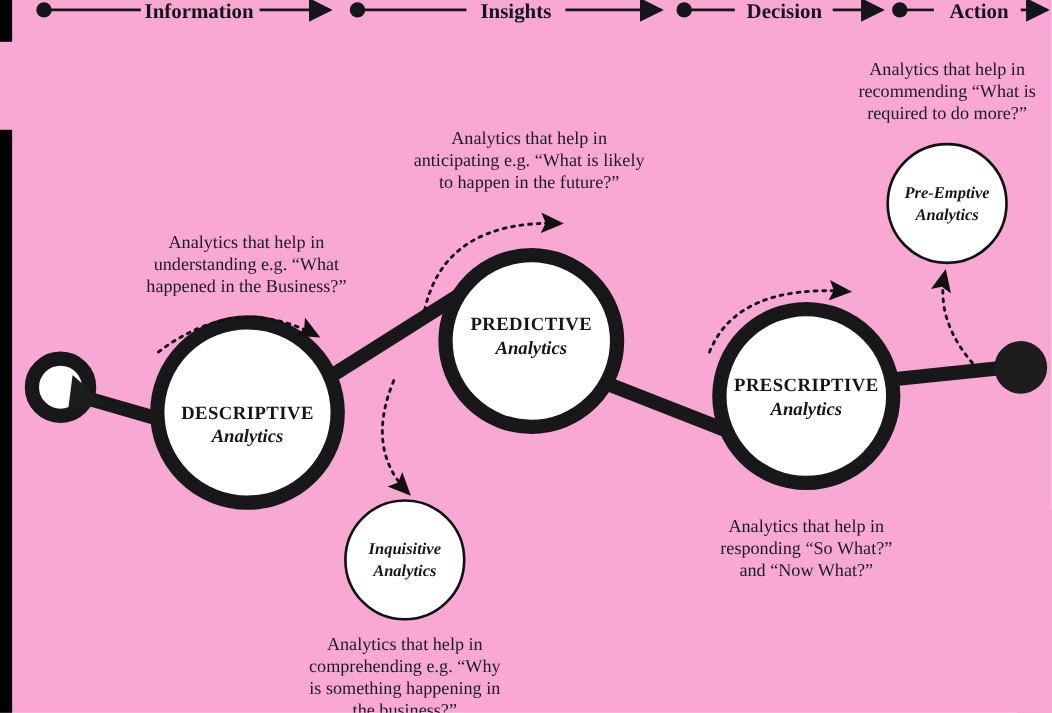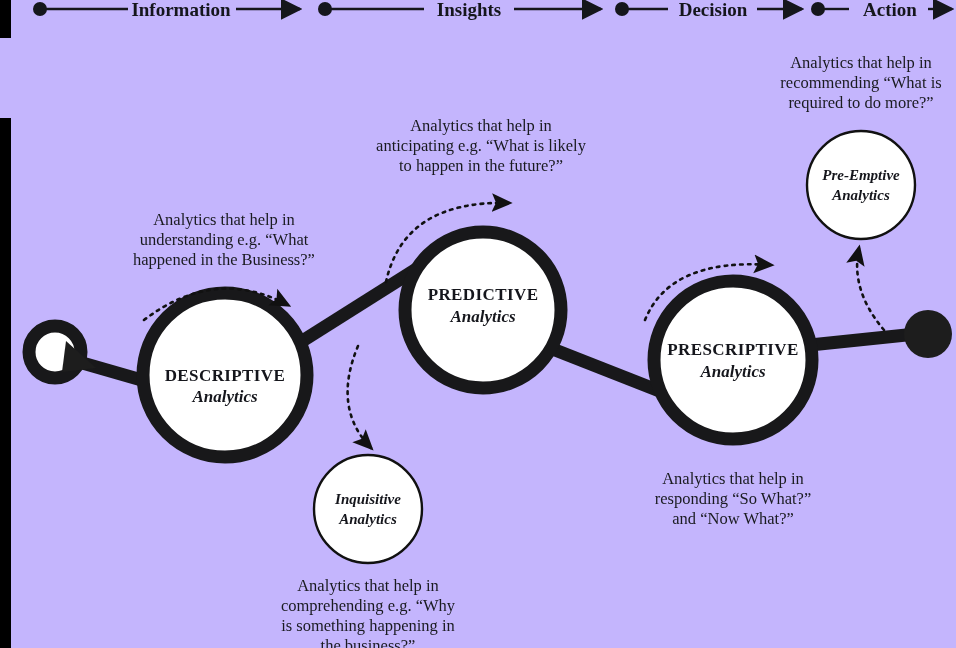--- a/index.html
+++ b/index.html
@@ -11,21 +11,21 @@
     width: 956px;
     height: 648px;
     overflow: hidden;
     font-family: "Liberation Serif", "DejaVu Serif", serif;
     color: #111111;
   }
   #root {
     position: relative;
     width: 956px;
     height: 648px;
-    background: #c4b5fd;
+    background: #f9a8d4;
   }
   .edge-bar {
     position: absolute;
     left: 0;
     background: #000000;
   }
   #edge-bar-top { top: 0; width: 11px; height: 38px; }
   #edge-bar-main { top: 118px; width: 11px; height: 530px; }
 
   #timeline-svg, #diagram-svg {

